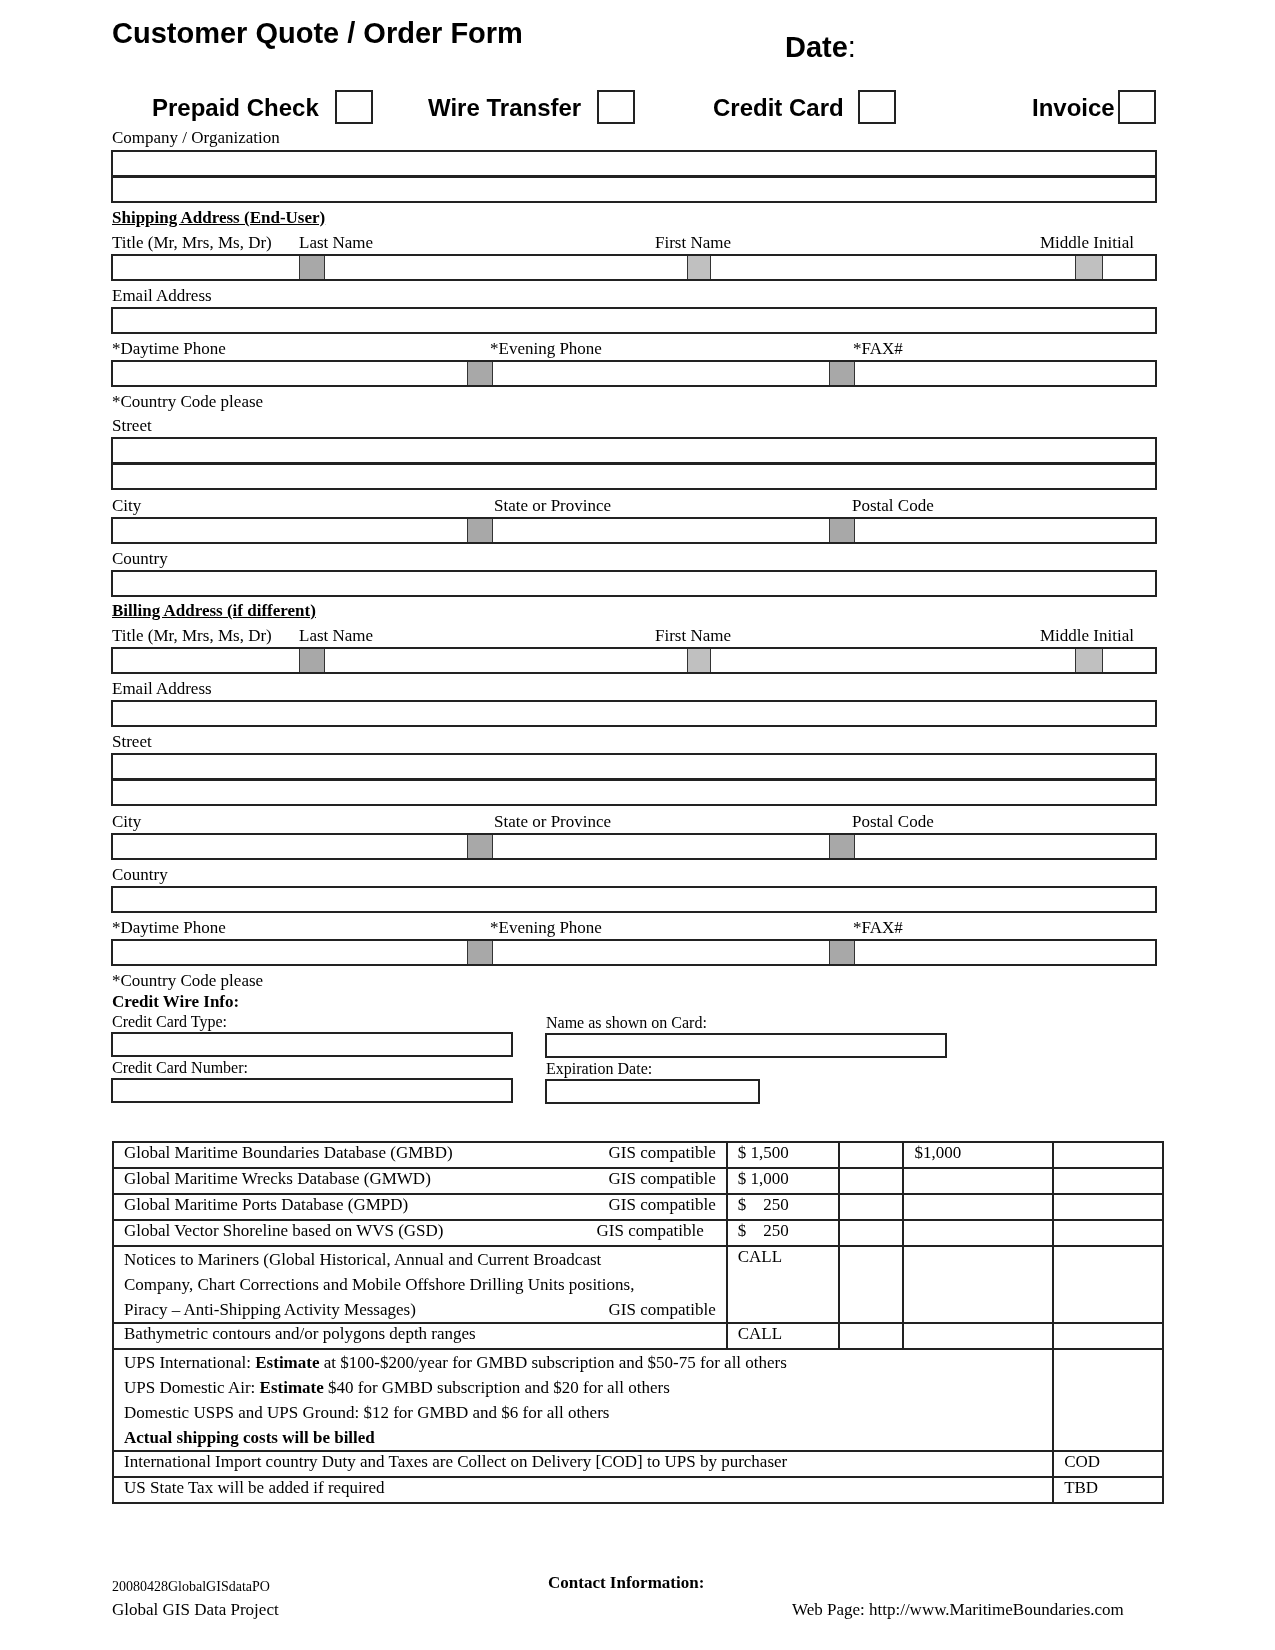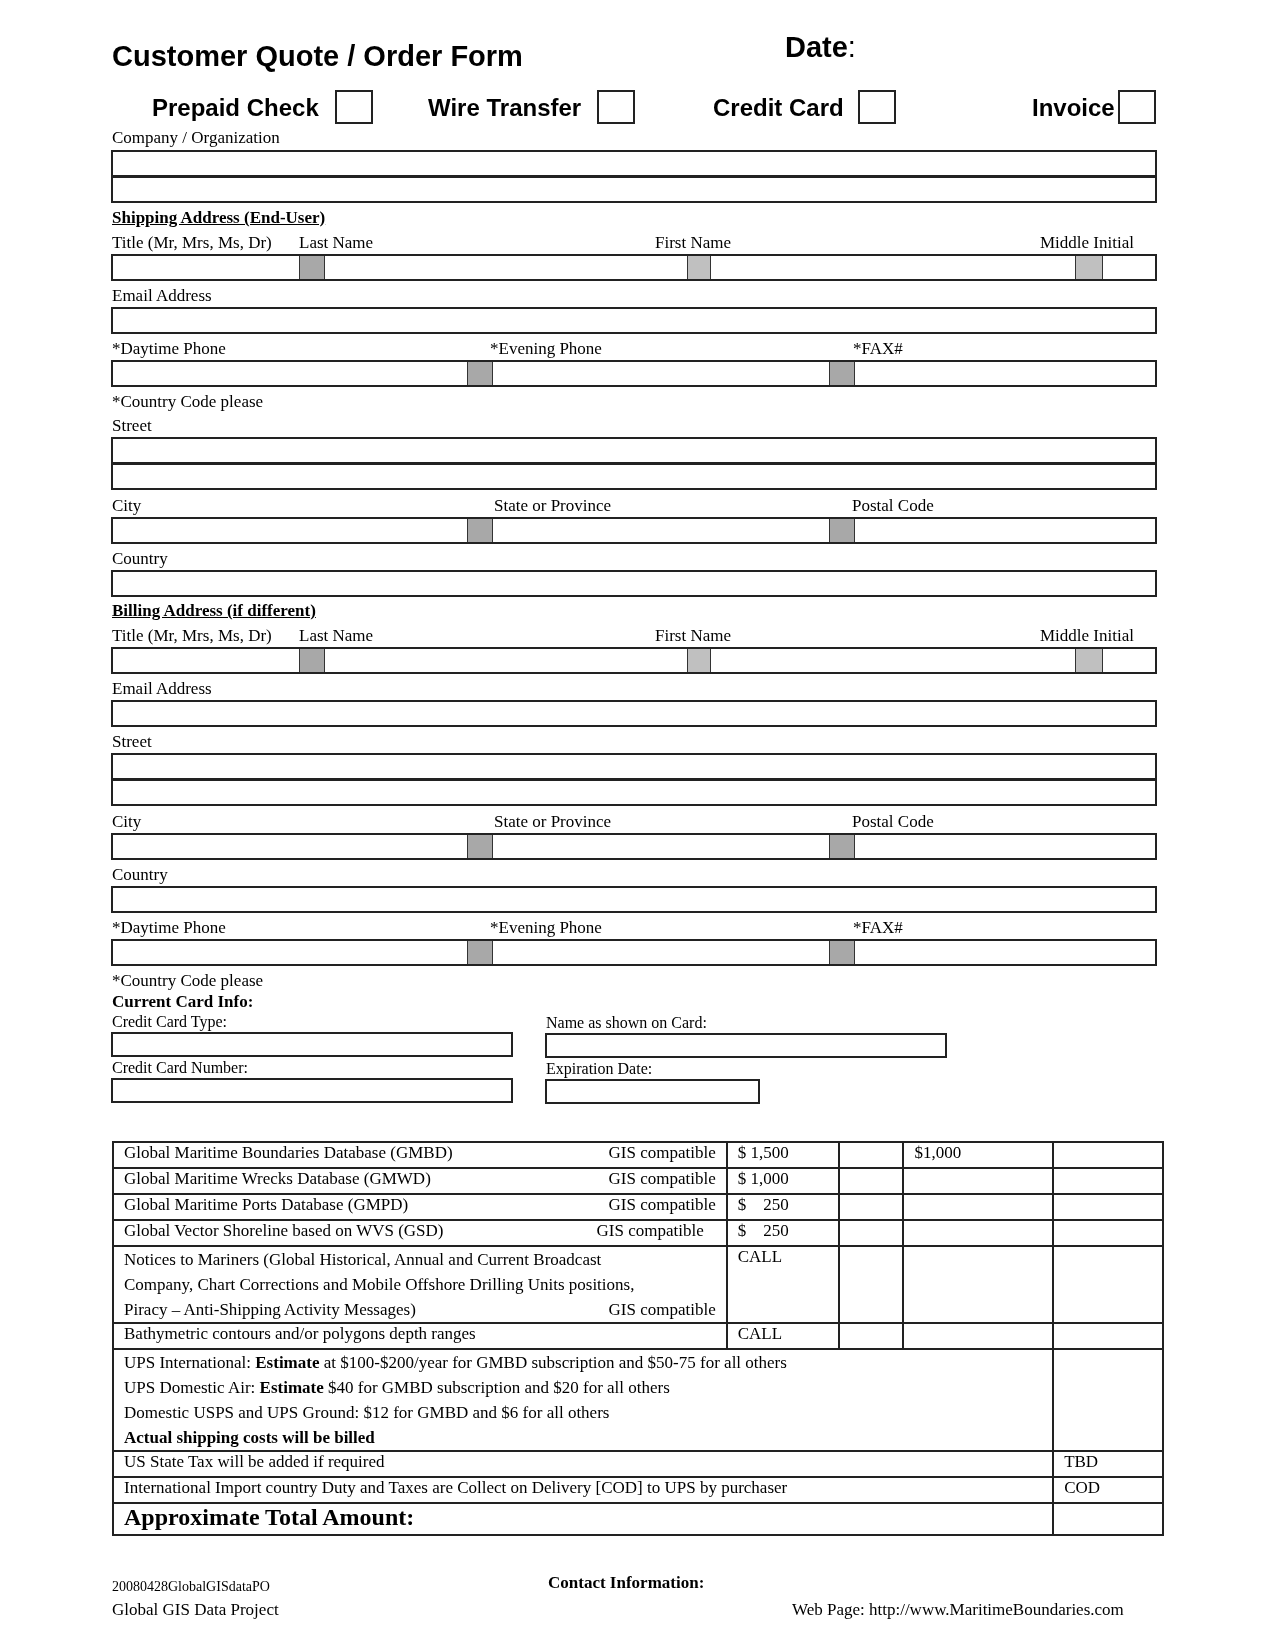--- a/index.html
+++ b/index.html
@@ -20,21 +20,21 @@
   .desc-wrap { display: flex; justify-content: space-between; }
   .gis { white-space: nowrap; }
   .ship-note { text-align: right; line-height: 25px; }
   .right { text-align: right; }
   .center { text-align: center; }
   .total-lbl { font-size: 24px; font-weight: bold; text-align: right; }
 </style>
 </head>
 <body>
 
-<div class="abs sans-b" style="left:112px;top:39px;font-size:29px;line-height:34px;">Customer Quote / Order Form</div>
+<div class="abs sans-b" style="left:112px;top:16px;font-size:29px;line-height:34px;">Customer Quote / Order Form</div>
 <div class="abs" style="left:785px;top:30px;font-size:29px;line-height:34px;white-space:nowrap;">
   <span class="sans-b">Date</span><span style="font-family:'Liberation Sans',sans-serif;">:</span>
 </div>
 
 <div class="pay sans-b" style="left:152px;top:94px;">Prepaid Check</div>
 <div class="chk" style="left:335px;top:90px;"></div>
 <div class="pay sans-b" style="left:428px;top:94px;">Wire Transfer</div>
 <div class="chk" style="left:597px;top:90px;"></div>
 <div class="pay sans-b" style="left:713px;top:94px;">Credit Card</div>
 <div class="chk" style="left:858px;top:90px;"></div>
@@ -135,21 +135,21 @@
 <div class="box" style="left:111px;top:939px;width:1046px;height:27px;">
   <div class="abs" style="left:0;top:0;width:352px;height:100%;"></div>
   <div class="shade" style="left:354px;"></div>
   <div class="abs" style="left:380px;top:0;width:334px;height:100%;"></div>
   <div class="shade" style="left:716px;"></div>
   <div class="abs" style="left:742px;top:0;width:300px;height:100%;"></div>
 </div>
 
 <div class="lbl" style="left:112px;top:971px;">*Country Code please</div>
 
-<div class="lbl" style="left:112px;top:992px;font-weight:bold;">Current Card Info:</div>
+<div class="lbl" style="left:112px;top:992px;font-weight:bold;">Credit Wire Info:</div>
 <div class="lbl" style="left:112px;top:1012px;font-size:16px;">Credit Card Type:</div>
 <div class="box" style="left:111px;top:1032px;width:402px;height:25px;"></div>
 <div class="lbl" style="left:546px;top:1013px;font-size:16px;">Name as shown on Card:</div>
 <div class="box" style="left:545px;top:1033px;width:402px;height:25px;"></div>
 <div class="lbl" style="left:112px;top:1058px;font-size:16px;">Credit Card Number:</div>
 <div class="box" style="left:111px;top:1078px;width:402px;height:25px;"></div>
 <div class="lbl" style="left:546px;top:1059px;font-size:16px;">Expiration Date:</div>
 <div class="box" style="left:545px;top:1079px;width:215px;height:25px;"></div>
 
 <table class="items">
@@ -233,30 +233,26 @@
   <tr>
     <td colspan="4" class="ship-note">
       <div><span>UPS International: </span><b>Estimate</b><span> at $100-$200/year for GMBD subscription and $50-75 for all others</span></div>
       <div><span>UPS Domestic Air: </span><b>Estimate</b><span> $40 for GMBD subscription and $20 for all others</span></div>
       <div>Domestic USPS and UPS Ground: $12 for GMBD and $6 for all others</div>
       <div style="font-weight:bold;">Actual shipping costs will be billed</div>
     </td>
     <td></td>
   </tr>
   <tr>
+    <td colspan="4" class="right">International Import country Duty and Taxes are Collect on Delivery [COD] to UPS by purchaser</td>
+    <td class="center">COD</td>
+  </tr>
+  <tr>
     <td colspan="4" class="right">US State Tax will be added if required</td>
     <td class="center">TBD</td>
-  </tr>
-  <tr>
-    <td colspan="4" class="right">International Import country Duty and Taxes are Collect on Delivery [COD] to UPS by purchaser</td>
-    <td class="center">COD</td>
-  </tr>
-  <tr>
-    <td colspan="4" class="total-lbl" style="height:32px;">Approximate Total Amount:</td>
-    <td></td>
   </tr>
 </tbody>
   </table>
 
 <div class="abs" style="left:112px;top:1579px;font-size:14px;white-space:nowrap;">20080428GlobalGISdataPO</div>
 <div class="abs" style="left:548px;top:1573px;font-size:17px;font-weight:bold;white-space:nowrap;">Contact Information:</div>
 <div class="abs" style="left:112px;top:1600px;font-size:17px;white-space:nowrap;text-align:center;">Global GIS Data Project</div>
 <div class="abs" style="left:792px;top:1600px;font-size:17px;white-space:nowrap;">Web Page: http://www.MaritimeBoundaries.com</div>
 
 </body></html>

